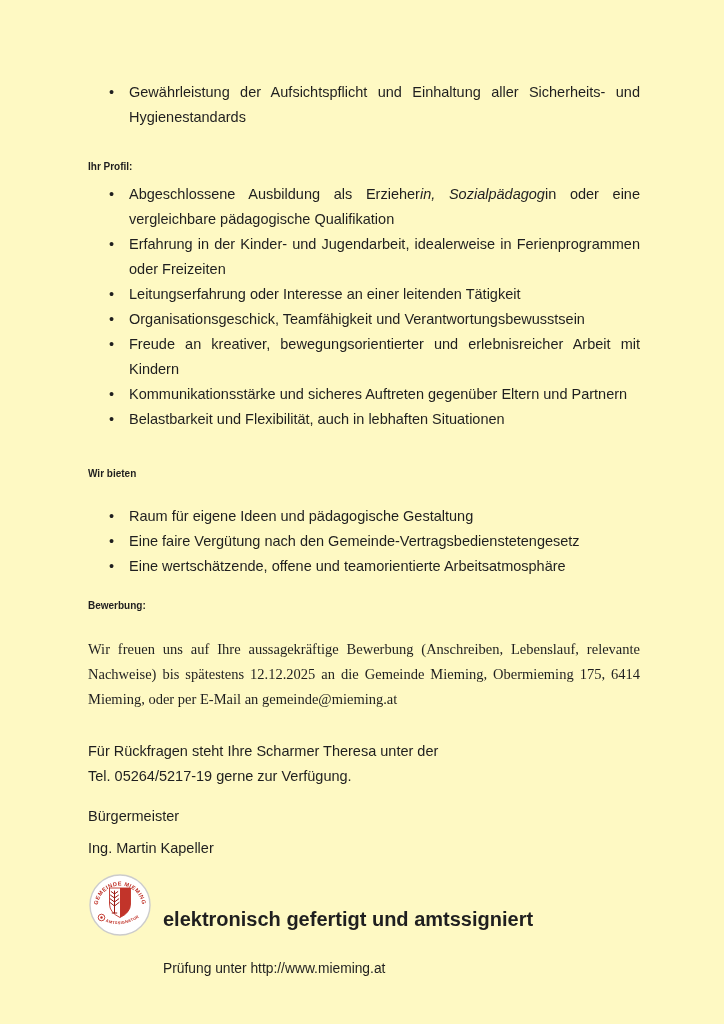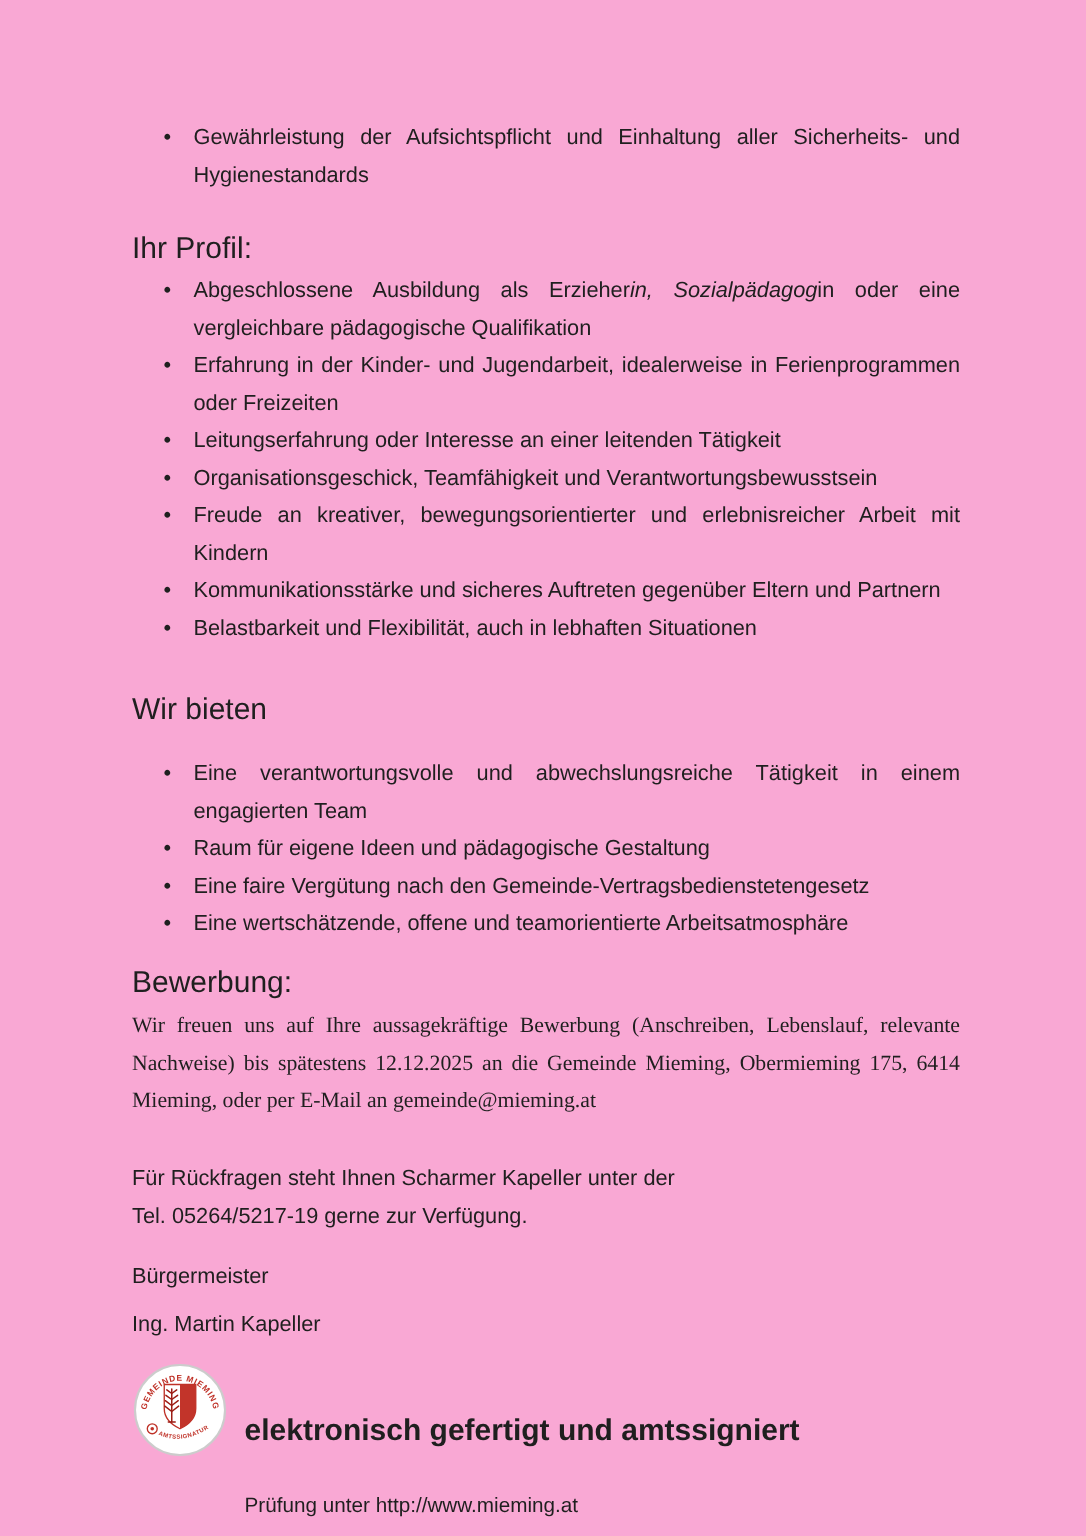--- a/index.html
+++ b/index.html
@@ -6,43 +6,43 @@
   html, body { background: #ffffff; }
   body {
     width: 724px; height: 1024px;
     font-family: "Liberation Sans", "DejaVu Sans", sans-serif;
     color: #1f1f1f;
     overflow: hidden;
   }
   .page {
     width: 724px; height: 1024px;
     padding: 80px 84px 0 88px;
-    background: #f9a8d4;
+    background: #fef9c3;
     font-size: 14.5px;
     line-height: 25px;
   }
   ul.bullets { list-style: none; margin: 0; padding: 0; }
   ul.bullets li {
     position: relative;
     padding-left: 41px;
     text-align: justify;
   }
   ul.bullets li::before {
     content: "\2022";
     position: absolute;
     left: 21px; top: 0;
     color: #1f1f1f;
   }
   .heading {
-    font-weight: normal;
-    font-size: 20px;
+    font-weight: bold;
+    font-size: 10px;
   }
   .h-profil   { margin-top: 24px; margin-bottom: 3px; }
   .h-bieten   { margin-top: 29px; margin-bottom: 18px; }
-  .h-bewerbung{ margin-top: 14px; margin-bottom: 4px; }
+  .h-bewerbung{ margin-top: 14px; margin-bottom: 19px; }
   .para-just  { text-align: justify; font-family: Liberation Serif, serif; }
   .contact    { margin-top: 27px; }
   .role       { margin-top: 15px; }
   .name       { margin-top: 7px; }
   .amtsblock {
     margin-top: 12px;
     display: flex;
     align-items: flex-start;
   }
   .seal { width: 64px; height: 64px; flex: 0 0 64px; }
@@ -70,31 +70,30 @@
       <li><span>Erfahrung in der Kinder- und Jugendarbeit, idealerweise in Ferienprogrammen oder Freizeiten</span></li>
       <li><span>Leitungserfahrung oder Interesse an einer leitenden Tätigkeit</span></li>
       <li><span>Organisationsgeschick, Teamfähigkeit und Verantwortungsbewusstsein</span></li>
       <li><span>Freude an kreativer, bewegungsorientierter und erlebnisreicher Arbeit mit Kindern</span></li>
       <li><span>Kommunikationsstärke und sicheres Auftreten gegenüber Eltern und Partnern</span></li>
       <li><span>Belastbarkeit und Flexibilität, auch in lebhaften Situationen</span></li>
     </ul>
 
   <div class="heading h-bieten">Wir bieten</div>
   <ul class="bullets">
-      <li><span>Eine verantwortungsvolle und abwechslungsreiche Tätigkeit in einem engagierten Team</span></li>
       <li><span>Raum für eigene Ideen und pädagogische Gestaltung</span></li>
       <li><span>Eine faire Vergütung nach den Gemeinde-Vertragsbedienstetengesetz</span></li>
       <li><span>Eine wertschätzende, offene und teamorientierte Arbeitsatmosphäre</span></li>
     </ul>
 
   <div class="heading h-bewerbung">Bewerbung:</div>
   <p class="para-just">Wir freuen uns auf Ihre aussagekräftige Bewerbung (Anschreiben, Lebenslauf, relevante Nachweise) bis spätestens 12.12.2025 an die Gemeinde Mieming, Obermieming 175, 6414 Mieming, oder per E-Mail an gemeinde@mieming.at</p>
 
   <div class="contact">
-    <div>Für Rückfragen steht Ihnen Scharmer Kapeller unter der</div>
+    <div>Für Rückfragen steht Ihre Scharmer Theresa unter der</div>
     <div>Tel. 05264/5217-19 gerne zur Verfügung.</div>
   </div>
 
   <div class="role">Bürgermeister</div>
   <div class="name">Ing. Martin Kapeller</div>
 
   <div class="amtsblock">
     <svg class="seal" viewBox="0 0 64 64" aria-hidden="true">
       <defs>
         <path id="sealTopArc" d="M 9.5 35 A 22.5 22.5 0 0 1 54.5 35" fill="none"></path>

